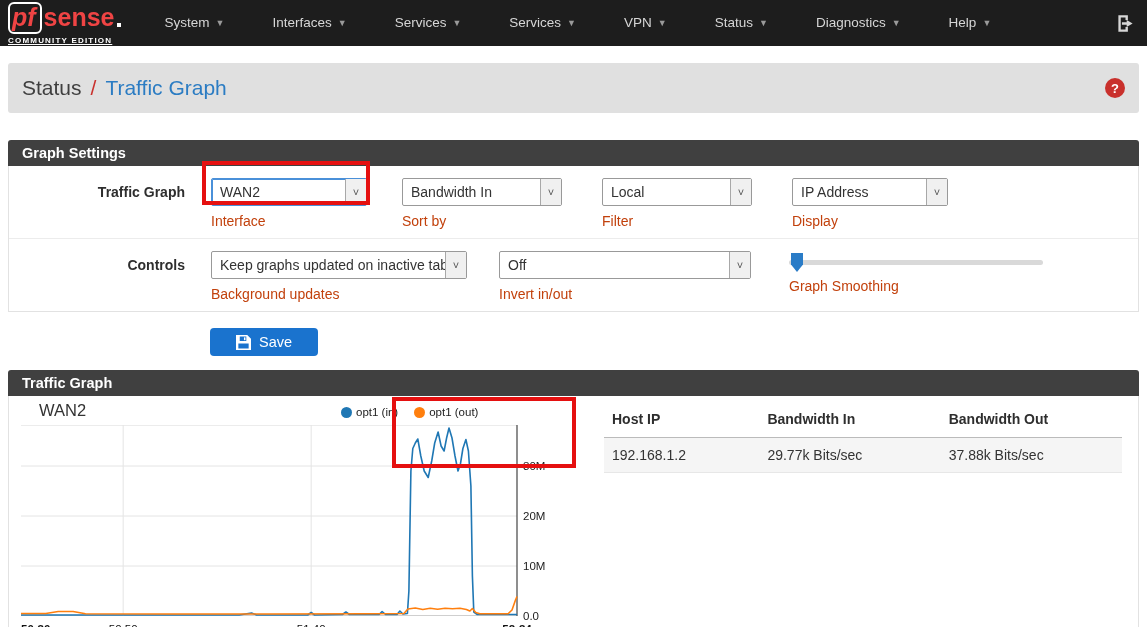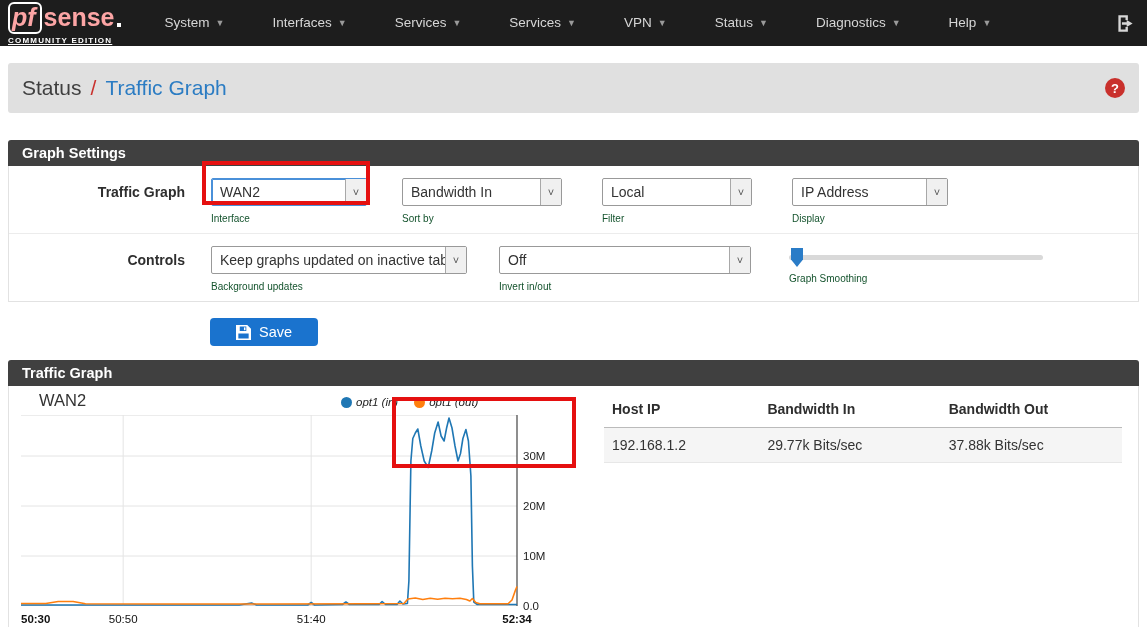--- a/index.html
+++ b/index.html
@@ -4,21 +4,21 @@
 <style>
   * { box-sizing: border-box; margin: 0; padding: 0; }
   html,body { width:1147px; height:627px; }
   body {
     font-family: "Liberation Sans", sans-serif;
     background:#fff; color:#333; overflow:hidden; position:relative;
   }
   
   .navbar { height:46px; background:#1d1d1d; display:flex; align-items:center; padding:0 12px 0 8px; }
   .logo { display:flex; flex-direction:column; justify-content:center; cursor:pointer; margin-right:20px; }
-  .logo-row { display:flex; align-items:center; color:#fca5a5; font-weight:bold; font-size:25px; line-height:1; }
+  .logo-row { display:flex; align-items:center; color:#ef4444; font-weight:bold; font-size:25px; line-height:1; }
   .logo-pf { font-style:italic; border:2px solid #fff; border-radius:6px; padding:1px 4px 2px 2px; margin-right:2px; }
   .logo-dot { width:4px; height:4px; background:#fff; margin:14px 0 0 2px; }
   .logo-tag { color:#fff; font-size:8px; font-weight:bold; letter-spacing:1.2px; margin-top:2px;text-decoration:underline; }
   .menu { display:flex; align-items:stretch; }
   .menu-item { color:#d6d6d6; font-size:13.5px; line-height:46px; padding:0 24px; text-decoration:none; cursor:pointer; white-space:nowrap; }
   .menu-item .caret { display:inline-block; margin-left:6px; font-size:9px; color:#9a9a9a; vertical-align:middle; }
   .logout { margin-left:auto; cursor:pointer; display:flex; align-items:center; }
   
   .breadcrumb-bar { margin:17px 8px 0 8px; height:50px; background:#e0e0e0; border-radius:3px;
     display:flex; align-items:center; padding:0 14px; font-size:21px; }
@@ -30,41 +30,41 @@
   
   .panel { margin:0 8px; }
   .settings-panel { margin-top:27px; }
   .panel-header { background:#404040; color:#fff; font-weight:bold; font-size:14.5px; padding:5px 14px; border-radius:3px 3px 0 0; }
   .panel-body { background:#fff; border:1px solid #e2e2e2; border-top:none; }
   .form-row { display:flex; padding:12px 0 9px 0; }
   .form-row + .form-row { border-top:1px solid #ececec; }
   .form-label { width:202px; text-align:right; padding-right:26px; font-weight:bold; font-size:14px; color:#2e2e2e; padding-top:6px; }
   .fields { display:flex; }
   .field { display:flex; flex-direction:column; }
-  .caption { color:#14532d; font-size:10px; margin-top:7px; }
+  .caption { color:#c2410c; font-size:14px; margin-top:7px; }
   .select { height:28px; border:1px solid #999; border-radius:2px; background:#fff; display:flex; align-items:center; cursor:pointer; }
   .select-value { flex:1; padding:0 8px; font-size:14px; color:#333; white-space:nowrap; overflow:hidden; }
   .select-btn { width:21px; align-self:stretch; border-left:1px solid #a8a8a8; background:#f0f0f0; display:flex; align-items:center; justify-content:center; color:#555; font-size:11px; }
   .select-focus { border-color:#4a90d9; box-shadow:0 0 0 1px #4a90d9 inset; }
   .w155{width:156px} .w160{width:160px} .w150{width:150px} .w256{width:256px} .w252{width:252px} .w254{width:254px}
   .gap35{margin-right:35px} .gap40{margin-right:40px} .gap32{margin-right:32px} .gap38{margin-right:38px}
   .slider-wrap { padding-top:9px; }
   .slider-track { position:relative; height:5px; background:#d9d9d9; border-radius:3px; }
   .slider-handle { position:absolute; left:2px; top:-7px; width:12px; height:19px; background:#2a7cc7; cursor:pointer;
     clip-path:polygon(0 0,100% 0,100% 60%,50% 100%,0 60%); }
   
   .save-row { padding:16px 0 14px 210px; }
   .save-btn { display:inline-flex; align-items:center; gap:8px; background:#1a73ce; color:#fff; border:none;
     border-radius:4px; font-size:14.5px; font-family:"Liberation Sans",sans-serif; padding:6px 26px; cursor:pointer; }
   
   .traffic-body { display:flex; height:251px; }
   .chart-wrap { width:585px; position:relative; }
   .chart-title { position:absolute; left:30px; top:5px; font-size:16.5px; color:#333; }
   .legend { position:absolute; left:332px; top:10px; display:flex; gap:16px; align-items:center; font-size:11.5px; color:#222; }
-  .legend-item { display:flex; align-items:center; gap:4px;font-style:italic; }
+  .legend-item { display:flex; align-items:center; gap:4px; }
   .dot { width:11px; height:11px; border-radius:50%; display:inline-block; }
   .dot-in { background:#1f77b4; } .dot-out { background:#ff7f0e; }
   #plot { position:absolute; left:12px; top:29px; }
   .host-table { flex:1; padding:7px 16px 0 10px; }
   .host-table table { width:100%; border-collapse:collapse; font-size:14px; color:#333; }
   .host-table th { text-align:left; font-weight:bold; padding:8px 8px 10px 8px; border-bottom:1px solid #bbb; color:#2e2e2e; }
   .host-table td { padding:9px 8px; background:#f5f5f5; border-bottom:1px solid #e7e7e7; }
   .col-host{width:30%} .col-in{width:35%} .col-out{width:35%}
   
   .annotation-box { position:absolute; border:4px solid #e51010; pointer-events:none; z-index:50; }

